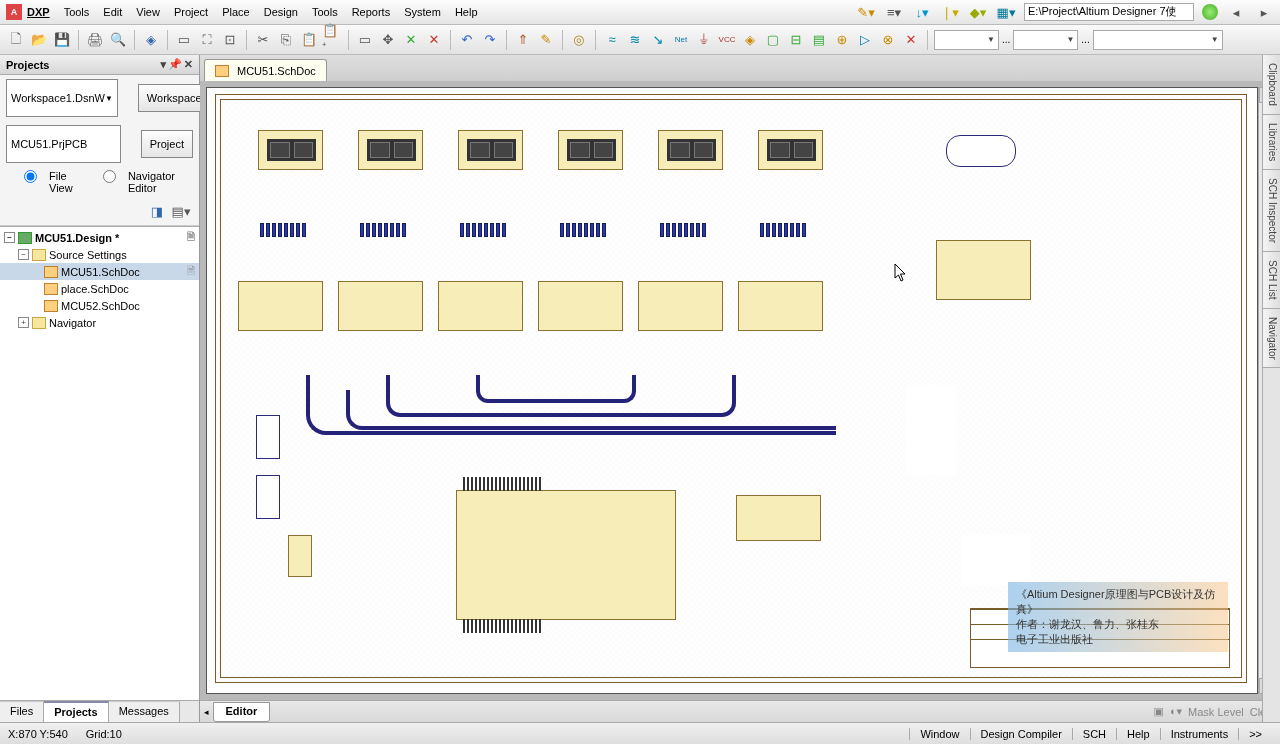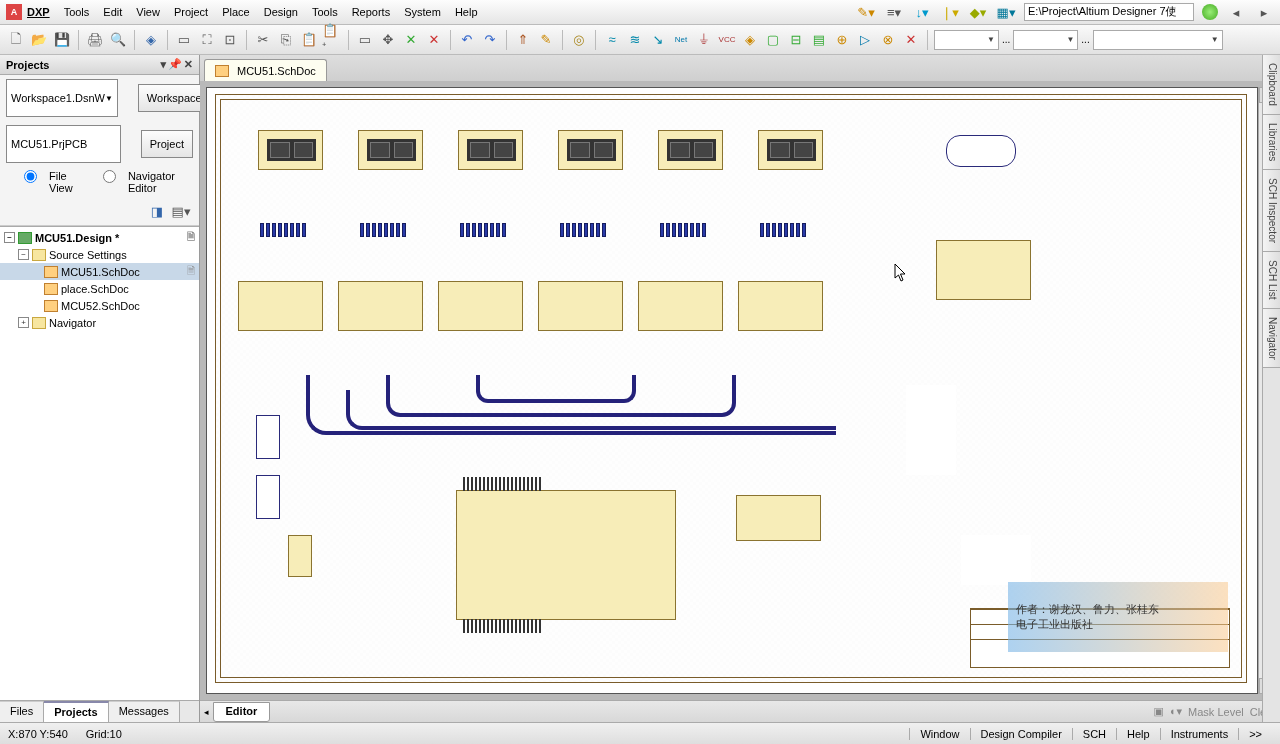--- a/index.html
+++ b/index.html
@@ -449,20 +449,21 @@
           <div class="crt" style="left:690px;top:290px;width:50px;height:90px;border:none"></div>
           <div class="crt" style="left:745px;top:440px;width:70px;height:50px;border:none"></div>
 
           <div class="title-block">
               <div></div>
               <div></div>
               <div></div>
             </div>
 
           <div class="watermark">
+            <span>《Altium Designer原理图与PCB设计及仿真》</span>
             <span>作者：谢龙汉、鲁力、张桂东</span>
             <span>电子工业出版社</span>
           </div>
 
           <div class="cursor">
             <svg viewBox="0 0 14 20">
                 <path d="M1 1 L1 15 L4.5 12 L7 18 L9 17 L6.5 11 L11 11 Z" fill="#fff" stroke="#000"></path>
               </svg>
           </div>
 

